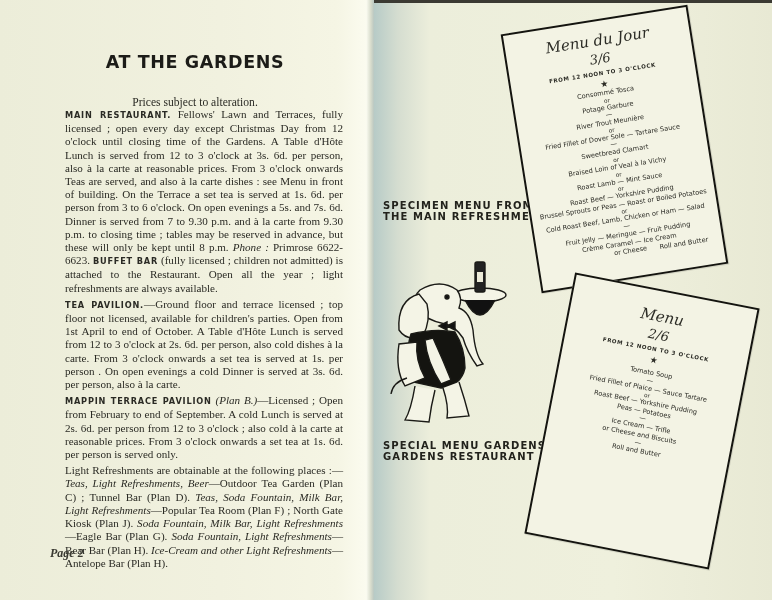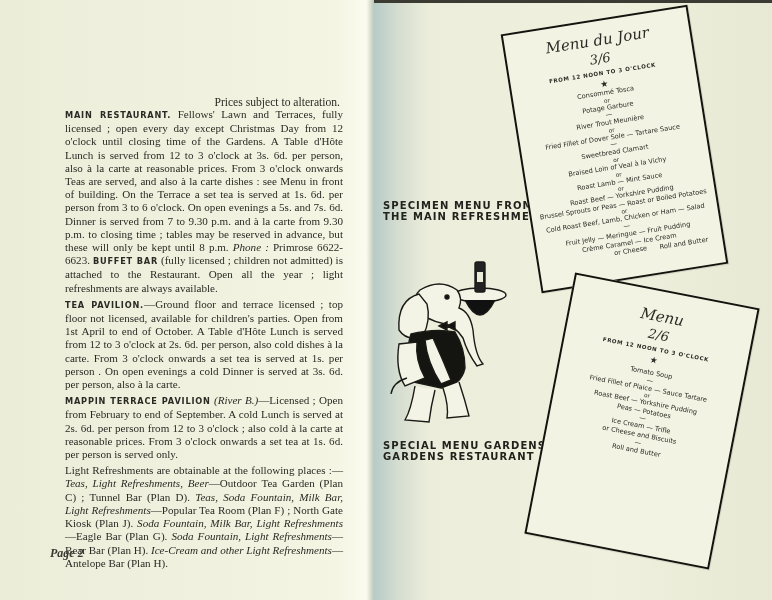--- a/index.html
+++ b/index.html
@@ -3,21 +3,21 @@
 <meta charset="utf-8">
 <style>
   html,body{margin:0;padding:0;}
   body{width:772px;height:600px;overflow:hidden;background:#e9ead8;position:relative;font-family:"Liberation Serif","DejaVu Serif",serif;color:#2a2a24;}
   .page-left{position:absolute;left:0;top:0;width:366px;height:600px;background:linear-gradient(90deg,#ecedd9 0%,#f1f1df 60%,#f5f5e4 92%,#fbfbef 100%);}
   .gutter{position:absolute;left:366px;top:0;width:8px;height:600px;background:linear-gradient(90deg,#fdfdf3,#d8dccc 60%,#b9c7c1);}
   .page-right{position:absolute;left:374px;top:0;width:398px;height:600px;background:linear-gradient(90deg,#b7cbc7 0%,#d5ddd0 6%,#eceedb 14%,#eff0dd 60%,#e8e9d4 100%);}
   .top-strip{position:absolute;left:374px;top:0;width:398px;height:3px;background:#3b3a33;}
 
   .title{position:absolute;left:50px;top:52px;width:290px;text-align:center;font-family:"DejaVu Sans","Liberation Sans",sans-serif;font-weight:bold;font-size:17.5px;line-height:21px;letter-spacing:0.6px;color:#1c1c18;}
-  .subtitle{position:absolute;left:50px;top:96px;width:290px;text-align:right;font-size:11.6px;}
+  .subtitle{position:absolute;left:50px;top:96px;width:290px;text-align:center;font-size:11.6px;}
   .body-text{position:absolute;left:53px;top:108px;width:290px;font-size:11.1px;line-height:13.2px;text-align:justify;}
   .body-text p{margin:0 0 3px 12px;}
   .caps{font-family:"DejaVu Sans","Liberation Sans",sans-serif;font-weight:bold;font-size:8.2px;letter-spacing:0.8px;}
   .it{font-style:italic;}
   .page-num{position:absolute;left:50px;top:546px;font-size:12px;font-style:italic;font-weight:bold;color:#3a3a32;}
 
   .caption{position:absolute;font-family:"DejaVu Sans","Liberation Sans",sans-serif;font-weight:bold;font-size:10px;letter-spacing:1.1px;line-height:11px;color:#22221c;}
   .cap1{left:383px;top:200px;}
   .cap2{left:383px;top:440px;}
 
@@ -37,27 +37,28 @@
 </style>
 </head>
 <body>
 
 <div class="page-left"></div>
 <div class="gutter"></div>
 <div class="page-right"></div>
 <div class="top-strip"></div>
 
 <div class="title">
+  <div>AT THE GARDENS</div>
 </div>
 <div class="subtitle">Prices subject to alteration.</div>
 
 <div class="body-text">
   <p><span class="caps">MAIN RESTAURANT.</span><span> Fellows' Lawn and Terraces, fully licensed ; open every day except Christmas Day from 12 o'clock until closing time of the Gardens. A Table d'Hôte Lunch is served from 12 to 3 o'clock at 3s. 6d. per person, also à la carte at reasonable prices. From 3 o'clock onwards Teas are served, and also à la carte dishes : see Menu in front of building. On the Terrace a set tea is served at 1s. 6d. per person from 3 to 6 o'clock. On open evenings a 5s. and 7s. 6d. Dinner is served from 7 to 9.30 p.m. and à la carte from 9.30 p.m. to closing time ; tables may be reserved in advance, but these will only be kept until 8 p.m. </span><span class="it">Phone :</span><span> Primrose 6622-6623. </span><span class="caps">BUFFET BAR</span><span> (fully licensed ; children not admitted) is attached to the Restaurant. Open all the year ; light refreshments are always available.</span></p>
   <p><span class="caps">TEA PAVILION.</span><span>—Ground floor and terrace licensed ; top floor not licensed, available for children's parties. Open from 1st April to end of October. A Table d'Hôte Lunch is served from 12 to 3 o'clock at 2s. 6d. per person, also cold dishes à la carte. From 3 o'clock onwards a set tea is served at 1s. per person . On open evenings a cold Dinner is served at 3s. 6d. per person, also à la carte.</span></p>
-  <p><span class="caps">MAPPIN TERRACE PAVILION</span><span class="it"> (River B.)</span><span>—Licensed ; Open from February to end of September. A cold Lunch is served at 2s. 6d. per person from 12 to 3 o'clock ; also cold à la carte at reasonable prices. From 3 o'clock onwards a set tea at 1s. 6d. per person is served only.</span></p>
+  <p><span class="caps">MAPPIN TERRACE PAVILION</span><span class="it"> (Plan B.)</span><span>—Licensed ; Open from February to end of September. A cold Lunch is served at 2s. 6d. per person from 12 to 3 o'clock ; also cold à la carte at reasonable prices. From 3 o'clock onwards a set tea at 1s. 6d. per person is served only.</span></p>
   <p><span>Light Refreshments are obtainable at the following places :— </span><span class="it">Teas, Light Refreshments, Beer</span><span>—Outdoor Tea Garden (Plan C) ; Tunnel Bar (Plan D). </span><span class="it">Teas, Soda Fountain, Milk Bar, Light Refreshments</span><span>—Popular Tea Room (Plan F) ; North Gate Kiosk (Plan J). </span><span class="it">Soda Fountain, Milk Bar, Light Refreshments</span><span>—Eagle Bar (Plan G). </span><span class="it">Soda Fountain, Light Refreshments</span><span>—Bear Bar (Plan H). </span><span class="it">Ice-Cream and other Light Refreshments</span><span>—Antelope Bar (Plan H).</span></p>
 </div>
 <div class="page-num">Page 2</div>
 
 <div class="caption cap1">
   <div>SPECIMEN MENU FROM</div>
   <div>THE MAIN REFRESHMENT</div>
 </div>
 <div class="caption cap2">
   <div>SPECIAL MENU GARDENS IN</div>

